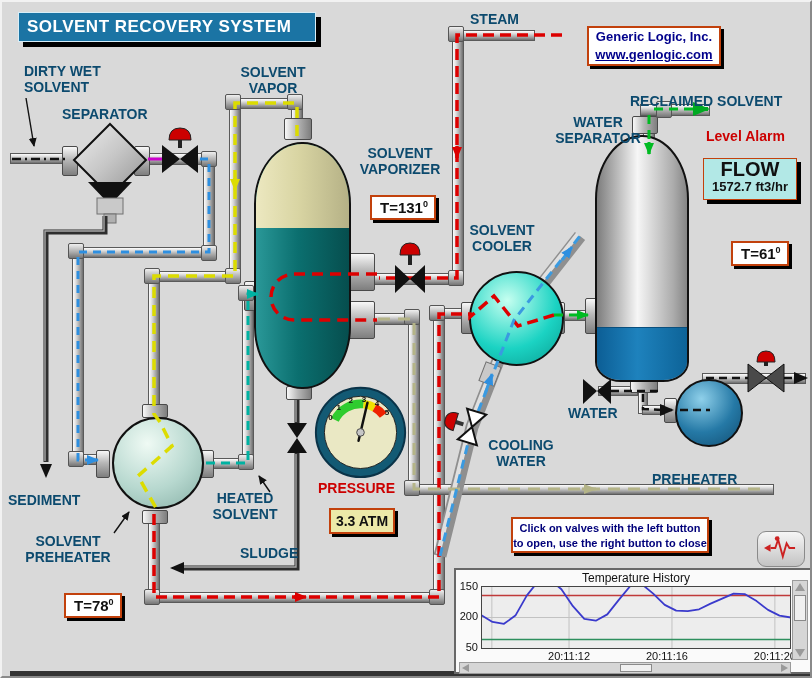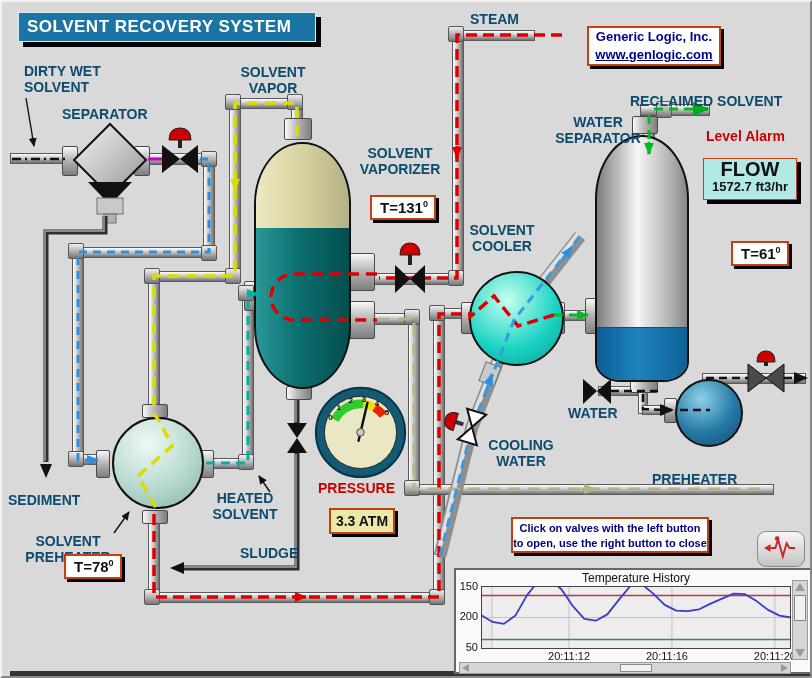--- a/index.html
+++ b/index.html
@@ -316,21 +316,21 @@
   <div class="box" id="vendorbox">
     <div>Generic Logic, Inc.</div>
     <div class="u">www.genlogic.com</div>
   </div>
   <div class="box" id="flowbox">
     <div class="l1">FLOW</div>
     <div class="l2">1572.7 ft3/hr</div>
   </div>
   <div class="box tbox" style="left:368px;top:193px;"><span>T=131</span><sup>0</sup></div>
   <div class="box tbox" style="left:729px;top:239px;"><span>T=61</span><sup>0</sup></div>
-  <div class="box tbox" style="left:62px;top:552px;"><span>T=78</span><sup>0</sup></div>
+  <div class="box tbox" style="left:62px;top:591px;"><span>T=78</span><sup>0</sup></div>
   <div class="box" id="pressbox">3.3 ATM</div>
   <div class="box" id="instrbox">Click on valves with the left button
 to open, use the right button to close</div>
 
   <div id="alarmbtn">
     <svg width="44" height="32" viewBox="0 0 44 34">
       <polygon points="5,17 12,13 12,21" fill="#cc2222"></polygon>
       <path d="M12,17 L17,17 L20,8 L25,26 L29,12 L32,17 L38,17" stroke="#cc2222" stroke-width="2" fill="none"></path>
       <circle cx="19" cy="7" r="2.5" fill="#cc2222"></circle>
     </svg>

